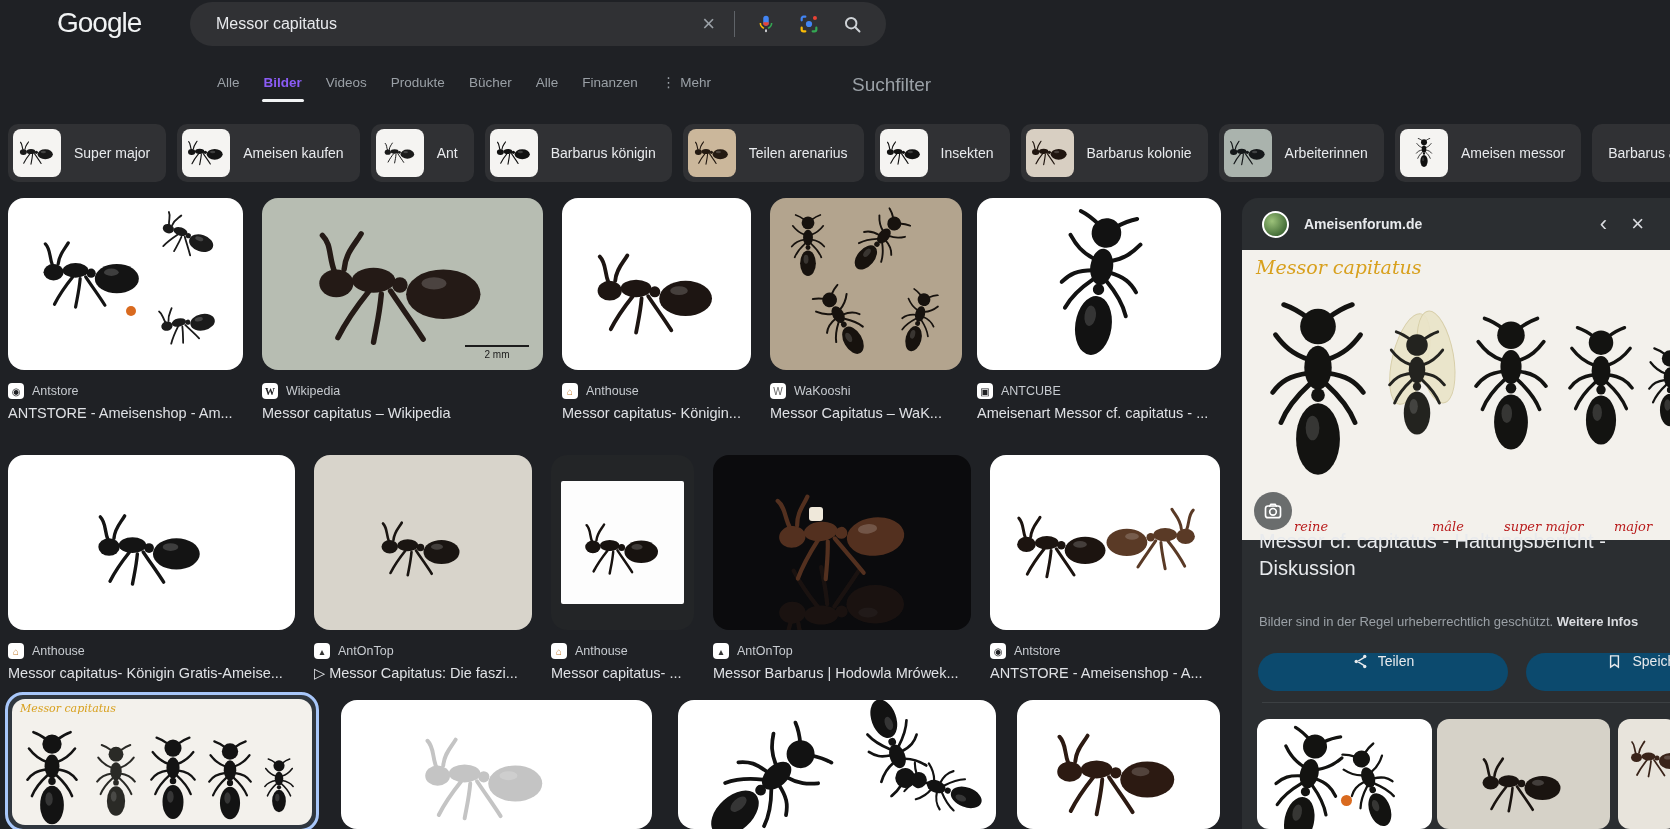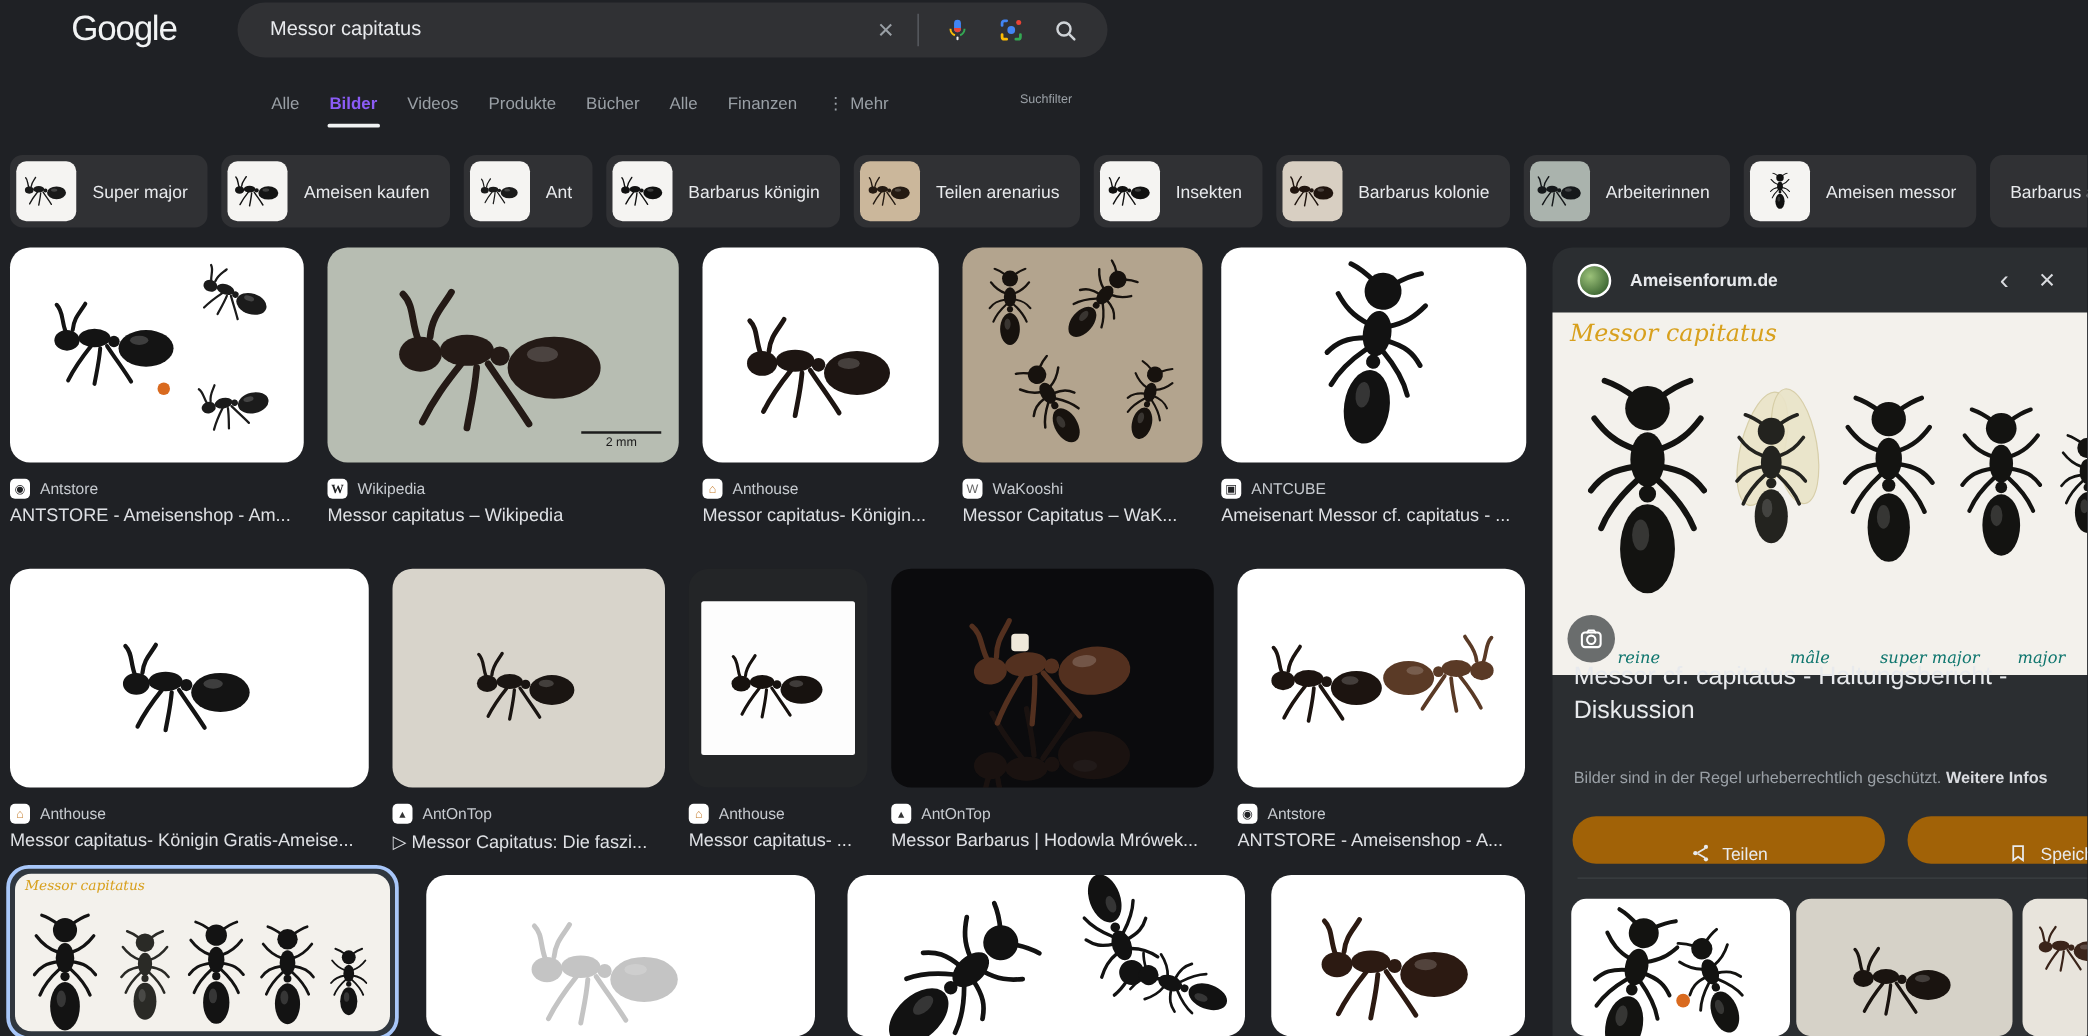--- a/index.html
+++ b/index.html
@@ -14,21 +14,21 @@
   .sb-icons{display:flex;align-items:center;gap:19px;padding-right:22px;}
   .sb-clear{color:#9aa0a6;font-size:22px;line-height:1;cursor:pointer;}
   .sb-divider{width:1px;height:26px;background:#5f6368;}
   .icon-btn{width:24px;height:24px;display:flex;align-items:center;justify-content:center;cursor:pointer;}
   
   .tabs{position:absolute;left:217px;top:72px;display:flex;gap:24px;font-size:13.5px;color:#9aa0a6;align-items:center;height:28px;}
   .tab{position:relative;padding-bottom:8px;cursor:pointer;white-space:nowrap;}
   .tab.active{color:#8b5cf6;font-weight:bold;}
   .tab.active::after{content:"";position:absolute;left:-2px;right:-2px;bottom:-4px;height:3px;background:#f1f3f4;border-radius:2px;}
   .tab-mehr{display:flex;align-items:center;gap:5px;}
-  .suchfilter{position:absolute;left:816px;top:74px;font-size:10px;color:#9aa0a6;cursor:pointer;}
+  .suchfilter{position:absolute;left:852px;top:74px;font-size:19px;color:#9aa0a6;cursor:pointer;}
   
   .chiprow{position:absolute;left:8px;top:124px;height:58px;display:flex;gap:11px;width:1800px;}
   .chip{display:flex;align-items:center;background:#303134;border-radius:10px;height:58px;cursor:pointer;flex:0 0 auto;}
   .chip-thumb{width:48px;height:48px;border-radius:8px;margin:5px;background:#f5f4f2;overflow:hidden;
               display:flex;align-items:center;justify-content:center;}
   .chip-label{padding:0 16px 0 8px;font-size:14px;color:#e8eaed;white-space:nowrap;}
   .chip:nth-child(5) .chip-thumb{background:#cbb79b;}
   .chip:nth-child(7) .chip-thumb{background:#d8cfc2;}
   .chip:nth-child(8) .chip-thumb{background:#aab3ad;}
   .chip.no-thumb .chip-label{padding:0 16px;}
@@ -49,29 +49,29 @@
   .sel-inner{border-radius:13px;background:#f3f1ec;position:relative;overflow:hidden;width:100%;height:100%;box-sizing:border-box;}
   
   .panel{position:absolute;left:1242px;top:198px;width:428px;height:631px;background:#2b2e31;border-radius:16px 0 0 0;}
   .panel-head{position:absolute;top:0;left:0;right:0;height:52px;display:flex;align-items:center;padding:0 14px 0 20px;box-sizing:border-box;}
   .avatar{width:27px;height:27px;border-radius:50%;background:radial-gradient(circle at 35% 35%,#9cc27a,#47703a 70%,#2e4f26);
           border:2px solid #fff;box-sizing:border-box;}
   .site{margin-left:15px;font-size:14px;color:#e8eaed;flex:1;font-weight:bold;}
   .ph-btn{color:#dadce0;font-size:22px;padding:0 12px;cursor:pointer;line-height:1;}
   .photo{position:absolute;top:52px;left:0;width:428px;height:290px;background:#f3f1ec;overflow:hidden;}
   .photo-title{position:absolute;left:14px;top:6px;color:#d8a01d;font-size:19px;}
-  .spec-label{position:absolute;bottom:6px;color:#0f766e;font-size:13px;}
+  .spec-label{position:absolute;bottom:6px;color:#b91c1c;font-size:13px;}
   .lensbtn{position:absolute;left:12px;bottom:10px;width:38px;height:38px;border-radius:50%;
            background:rgba(60,64,67,.75);display:flex;align-items:center;justify-content:center;cursor:pointer;}
   .p-title{position:absolute;left:17px;top:330px;width:390px;font-size:20px;line-height:27px;color:#e8eaed;}
   .p-notice{position:absolute;left:17px;top:416px;width:400px;font-size:13px;color:#9aa0a6;}
   .p-notice b{color:#dadce0;}
   .p-buttons{position:absolute;left:16px;top:455px;display:flex;gap:18px;}
-  .pill-btn{height:38px;border-radius:19px;background:#a16207;color:#e8eaed;font-size:14px;
-            display:flex;align-items:flex-end;justify-content:center;gap:9px;cursor:pointer;}
+  .pill-btn{height:38px;border-radius:19px;background:#0c4a6e;color:#e8eaed;font-size:14px;
+            display:flex;align-items:flex-start;justify-content:center;gap:9px;cursor:pointer;}
   .p-divider{position:absolute;left:20px;top:504px;right:-430px;height:1px;background:#3c4043;}
   .rel-thumb{position:absolute;top:521px;border-radius:12px;background:#fff;overflow:hidden;}
 </style>
 </head>
 <body>
 
 <svg width="0" height="0" style="position:absolute" aria-hidden="true">
 <defs>
 <symbol id="ant-side" viewBox="0 0 120 80">
  <g stroke="currentColor" stroke-width="3.5" fill="none" stroke-linecap="round">

